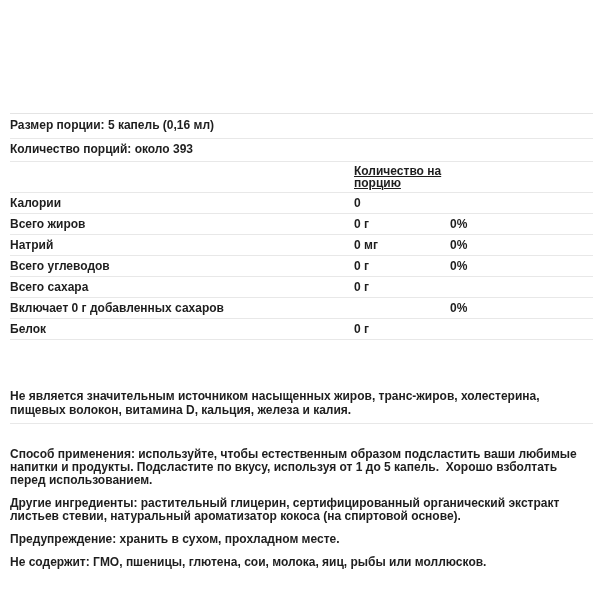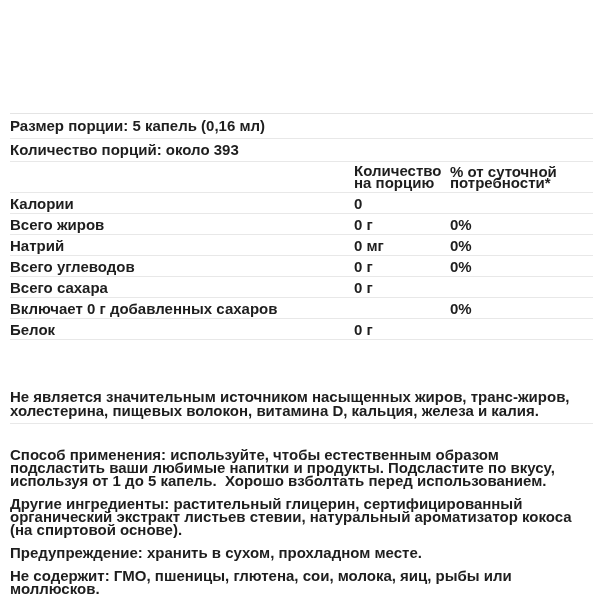--- a/index.html
+++ b/index.html
@@ -11,39 +11,40 @@
     font-family: "Liberation Sans", "DejaVu Sans", sans-serif;
     font-weight: 700;
     color: #1e1e1e;
     -webkit-font-smoothing: antialiased;
   }
   .facts-panel {
     position: absolute;
     left: 10px;
     top: 113px;
     width: 583px;
-    font-size: 15px;
+    font-size: 12px;
     border-top: 1px solid #e4e4e4;
   }
   .info-row {
     border-bottom: 1px solid #e8e8e8;
     line-height: 11px;
   }
   .info-row.first { padding: 6px 0 7px; }
   .info-row.second { padding: 5px 0 6px; }
 
   .grid-row {
     display: grid;
     grid-template-columns: 344px 96px 1fr;
     border-bottom: 1px solid #e8e8e8;
   }
   .header-row {
     align-items: center;
     padding: 3px 0;
     line-height: 12px;
+    text-decoration: underline;
   }
   .header-row .col-dv { line-height: 11px; }
   .data-row {
     padding: 5px 0 4px;
     line-height: 11px;
     align-items: center;
   }
   .col-amount { padding-right: 6px; }
   .footnote {
     border-bottom: 1px solid #e8e8e8;
@@ -68,21 +69,20 @@
     <span>Размер порции: 5 капель (0,16 мл)</span>
   </div>
 
   <div class="info-row second">
     <span>Количество порций: около 393</span>
   </div>
 
   <div class="grid-row header-row">
     <div></div>
     <div class="col-amount">Количество на порцию</div>
-    <div class="col-dv">% от суточной потребности*</div>
   </div>
 
   <div class="grid-row data-row">
     <div>Калории</div>
     <div class="col-amount">0</div>
     <div></div>
   </div>
 
   <div class="grid-row data-row">
     <div>Всего жиров</div>

